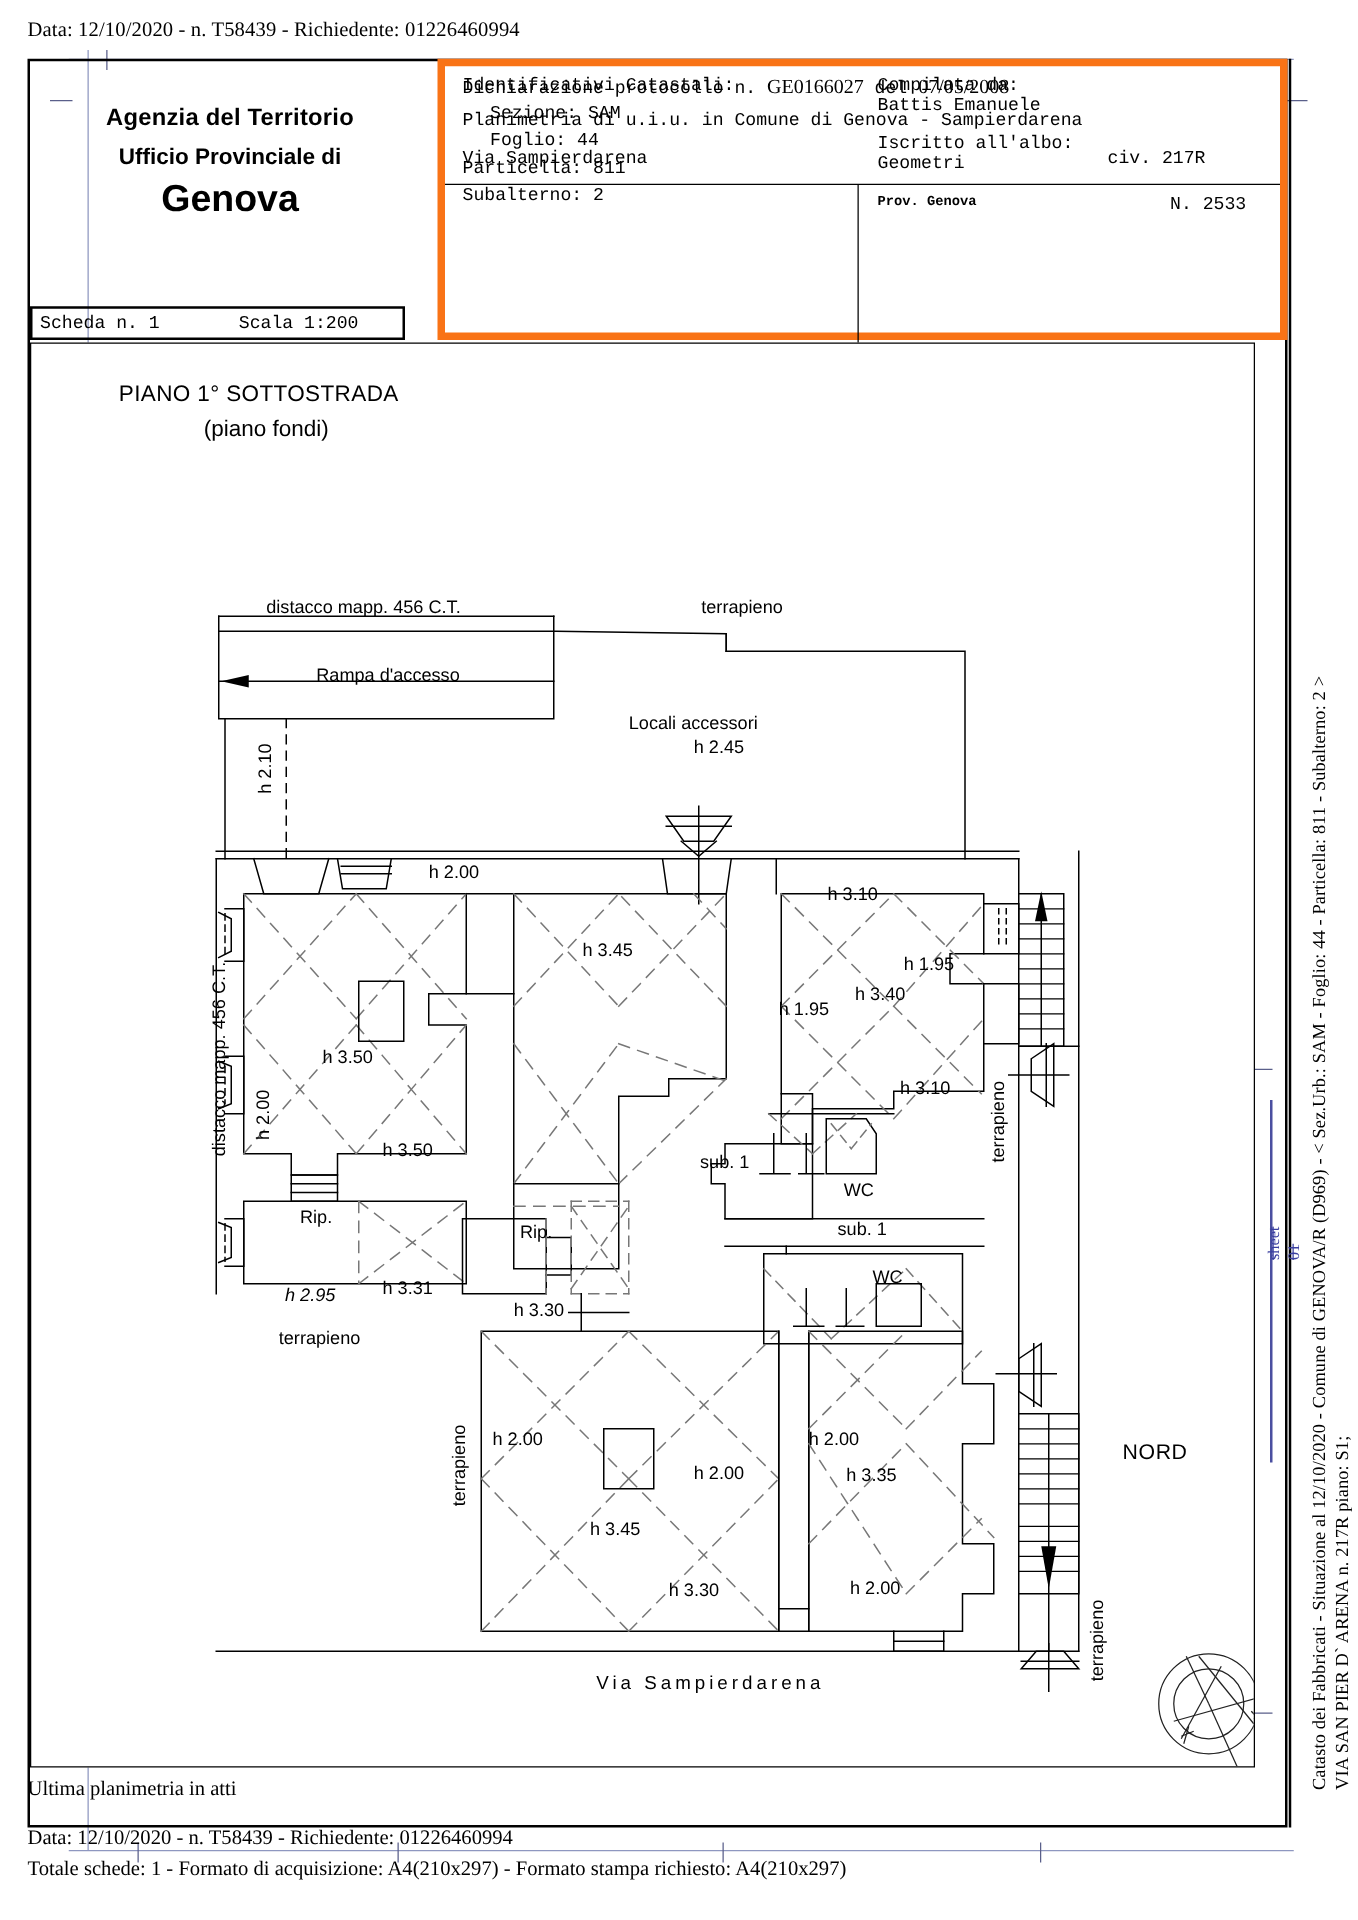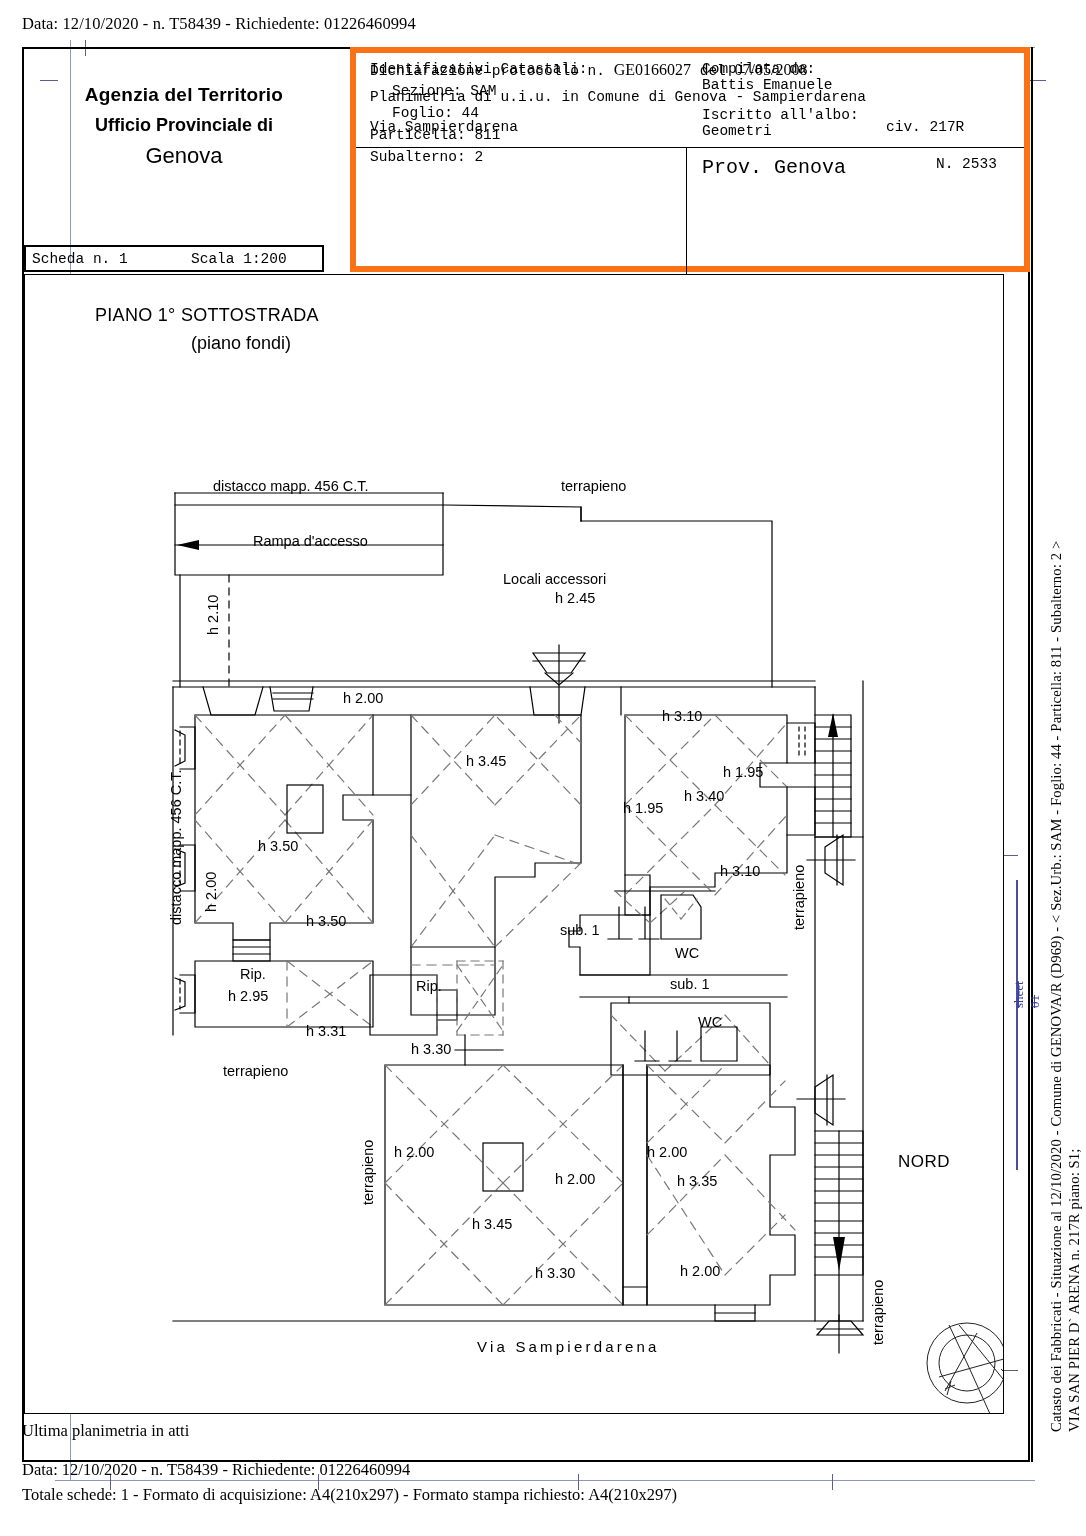--- a/index.html
+++ b/index.html
@@ -51,21 +51,21 @@
   .hdr-left {
     position: absolute;
     left: 24px; top: 49px;
     width: 320px; height: 200px;
     text-align: center;
     font-family: "Liberation Sans", sans-serif;
   }
   .hdr-left .l1 { margin-top: 35px; font-size: 19px; font-weight: bold; letter-spacing:.2px;}
   .hdr-left .l2 { margin-top: 9px;  font-size: 25px; font-weight: bold; letter-spacing:.4px;}
   .hdr-left .l3 { margin-top: 9px;  font-size: 18px; font-weight: bold;}
-  .hdr-left .l4 { margin-top: 7px;  font-size: 22px; font-weight: normal;}
+  .hdr-left .l4 { margin-top: 7px;  font-size: 30px; font-weight: bold;}
 
   
   .scheda-box {
     position: absolute;
     left: 24px; top: 245px;
     width: 300px; height: 27px;
     border: 2px solid #000;
     box-sizing: border-box;
     font-family: "Liberation Mono", monospace;
     font-size: 14.5px;
@@ -94,21 +94,21 @@
   .hr-plani { left: 14px; top: 36px; }
   .hr-via   { left: 14px; top: 66px; }
   .hr-civ   { left: 530px; top: 66px; }
   .vdiv { position:absolute; left:330px; top:95px; width:1px; height:130px; background:#000; }
   .ident { position:absolute; left:14px; top:8px; font-size:14.5px; }
   .ident div { margin-bottom: 6px; white-space: nowrap; }
   .ident .ind1 { padding-left: 22px; }
   .compil { position:absolute; left:346px; top:8px; font-size:14.5px; }
   .compil div { white-space: nowrap; }
   .compil .gap { height: 14px; }
-  .compil-prov { position:absolute; left:346px; top:103px; font-size:20px; }
+  .compil-prov { position:absolute; left:346px; top:103px; font-size:11px;font-weight:bold; }
   .compil-n    { position:absolute; left:580px; top:103px; font-size:14.5px; }
 
   
   .planframe {
     position: absolute;
     left: 24px; top: 274px;
     width: 980px; height: 1140px;
     border: 1px solid #000;
     box-sizing: border-box;
     background: #fff;
@@ -120,21 +120,20 @@
     font-family: "Liberation Sans", sans-serif;
     font-size: 18px; font-weight: 400;
     letter-spacing: .3px;
     white-space: nowrap;
   }
   .plan-subtitle {
     position: absolute; left: 138px; top: 58px;
     font-family: "Liberation Sans", sans-serif;
     font-size: 18px;
     white-space: nowrap;
-    margin-left: 28px;
   }
 
   
   .lbl {
     position: absolute;
     font-family: "Liberation Sans", sans-serif;
     font-size: 14.5px;
     white-space: nowrap;
     color: #000;
   }
@@ -521,21 +520,21 @@
         <div class="lbl" style="left: 637px; top: 433px;">h 3.10</div>
         <div class="lbl" style="left: 698px; top: 489px;">h 1.95</div>
         <div class="lbl" style="left: 659px; top: 513px;">h 3.40</div>
         <div class="lbl" style="left: 598px; top: 525px;">h 1.95</div>
         <div class="lbl" style="left: 233px; top: 563px;">h 3.50</div>
         <div class="lbl" style="left: 695px; top: 588px;">h 3.10</div>
         <div class="lbl" style="left: 178px; top: 637px; transform-origin: 0px 0px; transform: rotate(-90deg);">h 2.00</div>
         <div class="lbl" style="left: 281px; top: 638px;">h 3.50</div>
         <div class="lbl" style="left: 535px; top: 647px;">sub. 1</div>
         <div class="lbl" style="left: 215px; top: 691px;">Rip.</div>
-        <div class="lbl" style="left: 203px; top: 713px;">h 2.95</div>
+        <div class="lbl" style="left: 203px; top: 754px; font-style: italic;">h 2.95</div>
         <div class="lbl" style="left: 391px; top: 703px;">Rip.</div>
         <div class="lbl" style="left: 650px; top: 670px;">WC</div>
         <div class="lbl" style="left: 645px; top: 701px;">sub. 1</div>
         <div class="lbl" style="left: 281px; top: 748px;">h 3.31</div>
         <div class="lbl" style="left: 673px; top: 739px;">WC</div>
         <div class="lbl" style="left: 386px; top: 766px;">h 3.30</div>
         <div class="lbl" style="left: 369px; top: 869px;">h 2.00</div>
         <div class="lbl" style="left: 622px; top: 869px;">h 2.00</div>
         <div class="lbl" style="left: 530px; top: 896px;">h 2.00</div>
         <div class="lbl" style="left: 652px; top: 898px;">h 3.35</div>

